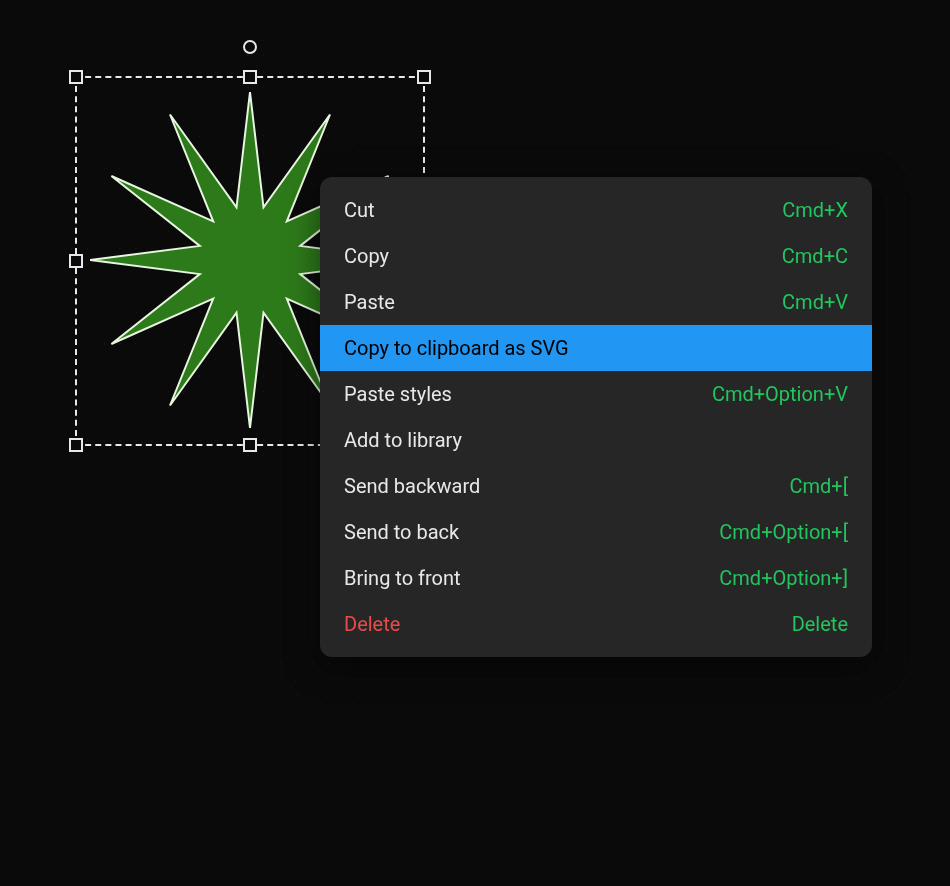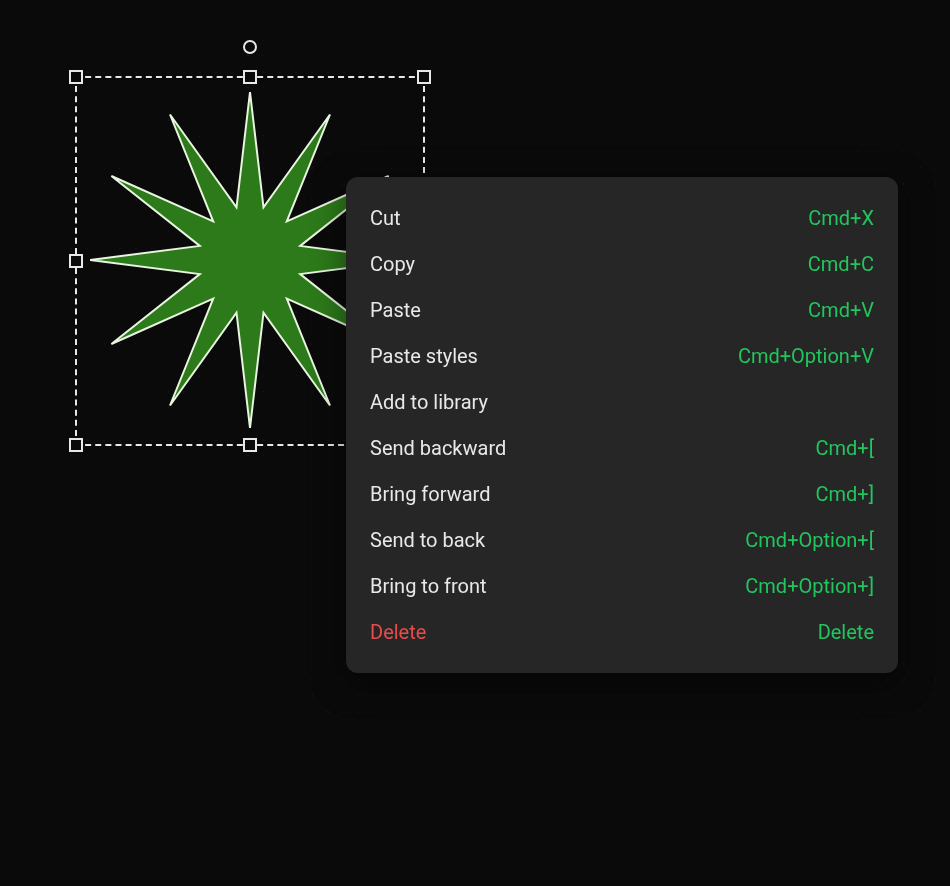--- a/index.html
+++ b/index.html
@@ -70,26 +70,26 @@
       position: absolute;
       left: 15px;
       top: 50px;
       width: 320px;
       height: 340px;
     }
 
     
     .context-menu {
       position: absolute;
-      left: 346px;
+      left: 320px;
       top: 177px;
       width: 552px;
       background: #262626;
       border-radius: 12px;
-      padding: 18px 0;
+      padding: 10px 0;
       box-shadow: 0 8px 32px rgba(0,0,0,0.5);
     }
 
     .menu-item {
       display: flex;
       justify-content: space-between;
       align-items: center;
       padding: 9px 24px;
       height: 46px;
       font-size: 20px;
@@ -144,35 +144,35 @@
       <span class="menu-shortcut">Cmd+X</span>
     </div>
     <div class="menu-item">
       <span class="menu-label">Copy</span>
       <span class="menu-shortcut">Cmd+C</span>
     </div>
     <div class="menu-item">
       <span class="menu-label">Paste</span>
       <span class="menu-shortcut">Cmd+V</span>
     </div>
+    <div class="menu-item highlighted">
+      <span class="menu-label">Copy to clipboard as SVG</span>
+      <span class="menu-shortcut"></span>
+    </div>
     <div class="menu-item">
       <span class="menu-label">Paste styles</span>
       <span class="menu-shortcut">Cmd+Option+V</span>
     </div>
     <div class="menu-item">
       <span class="menu-label">Add to library</span>
       <span class="menu-shortcut"></span>
     </div>
     <div class="menu-item">
       <span class="menu-label">Send backward</span>
       <span class="menu-shortcut">Cmd+[</span>
-    </div>
-    <div class="menu-item">
-      <span class="menu-label">Bring forward</span>
-      <span class="menu-shortcut">Cmd+]</span>
     </div>
     <div class="menu-item">
       <span class="menu-label">Send to back</span>
       <span class="menu-shortcut">Cmd+Option+[</span>
     </div>
     <div class="menu-item">
       <span class="menu-label">Bring to front</span>
       <span class="menu-shortcut">Cmd+Option+]</span>
     </div>
     <div class="menu-item danger">

